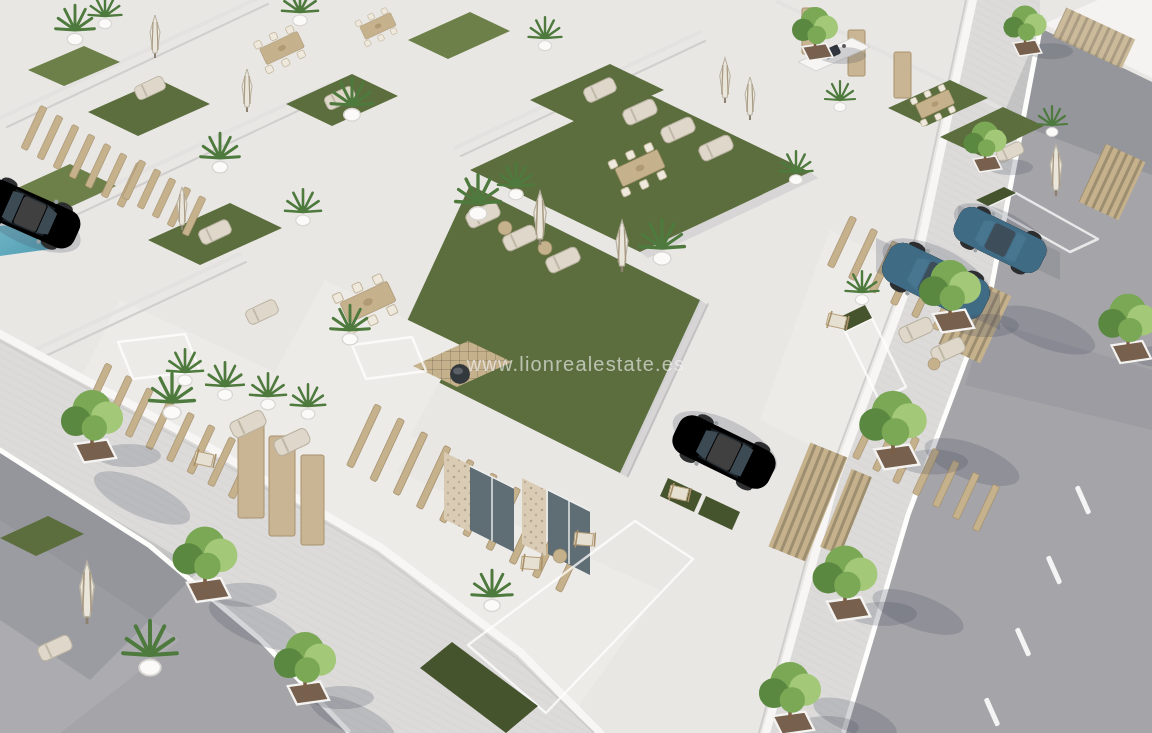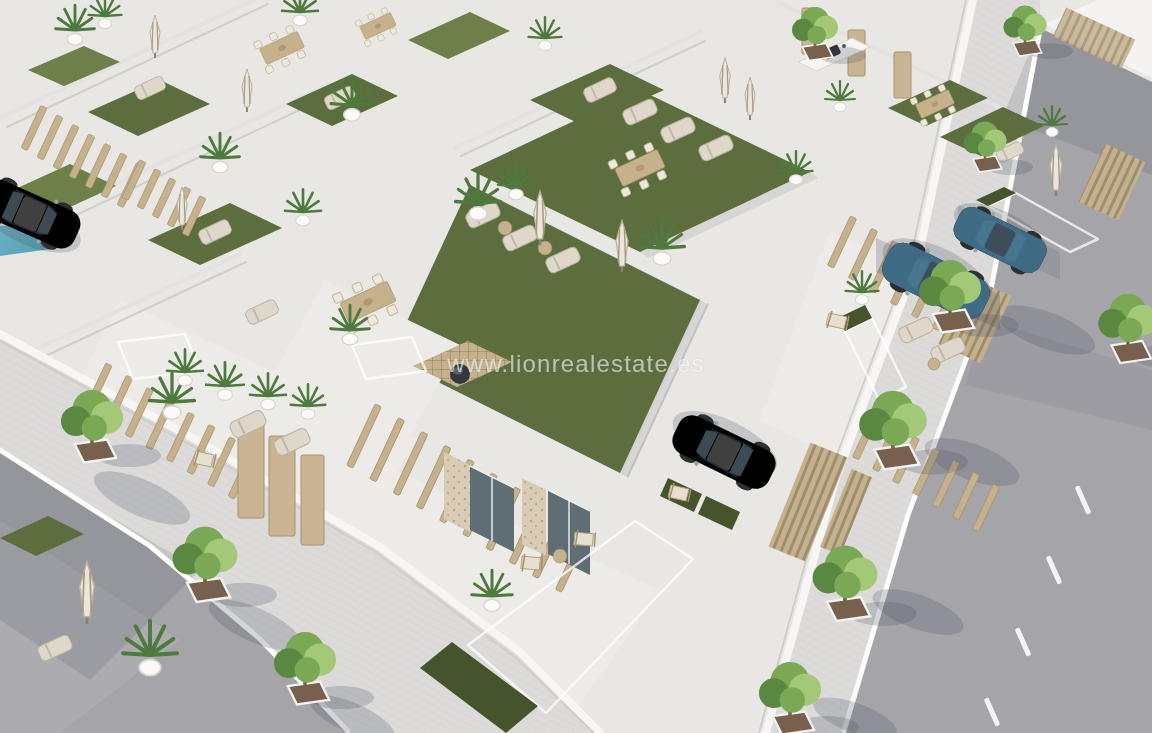--- a/index.html
+++ b/index.html
@@ -2,21 +2,21 @@
 <html style="--ground: #e9e7e4; --courtyard: #edebe7; --asphalt: #a5a5a9; --asphalt-light: #b4b4b7; --road-shadow: rgba(60,65,80,0.15); --sidewalk: #dcdbda; --paver: #c9c8c6; --curb: #fdfdfc; --wall-shade: #e3e2e0; --wall-edge: #cfcecc; --turf: #5c6e3e; --turf-light: #6e8049; --turf-dark: #46542e; --pool-teal: #8fb9bf; --pool-deep: #5f909c; --pool-bright: #72b6c6; --pool-bright-deep: #4f9cb2; --pool-pale: #a5c2b4; --wood: #c5b18c; --wood-dark: #a08a66; --door-wood: #c9b594; --stone: #d9cbb4; --glass: #5f6d75; --tree-light: #a3c878; --tree-mid: #7aa855; --tree-dark: #5a8840; --palm-green: #4e7a3e; --soil: #77614e; --trunk: #7b5f47; --car-blue: #4a7e9b; --car-blue-dark: #2e4f63; --car-white: #ecedec; --car-glass: #3c4a54; --furniture-beige: #dfd8ca; --furniture-frame: #b9b1a1; --shadow: rgba(70,75,90,0.22); --watermark: rgba(255,255,255,0.58);"><head>
 <meta charset="utf-8">
 <style>
   html,body{margin:0;padding:0;background:#777;}
   .stage{position:relative;width:1152px;height:733px;overflow:hidden;
          background:var(--ground,#e9e7e4);
          font-family:"Liberation Sans", sans-serif;}
   .stage svg{position:absolute;inset:0;display:block;}
   .watermark{position:absolute;left:576px;top:364px;transform:translate(-50%,-50%);
              color:var(--watermark,rgba(255,255,255,.58));
-             font-size:24px;font-weight:300;letter-spacing:1.2px;
+             font-size:20px;font-weight:300;letter-spacing:1.2px;
              white-space:nowrap;pointer-events:none;
              text-shadow:0 0 2px rgba(120,120,120,.15);}
   
   .ground{fill:var(--ground,#e9e7e4);}
   .court{fill:var(--courtyard,#edebe7);}
   .asph{fill:var(--asphalt,#a5a5a9);}
   .asphL{fill:var(--asphalt-light,#b4b4b7);}
   .walk{fill:var(--sidewalk,#dcdbda);}
   .curb{stroke:var(--curb,#fdfdfc);stroke-width:5;fill:none;stroke-linecap:round;}
   .wallhi{stroke:#f7f6f4;stroke-width:8;fill:none;stroke-linecap:round;stroke-linejoin:round;}

